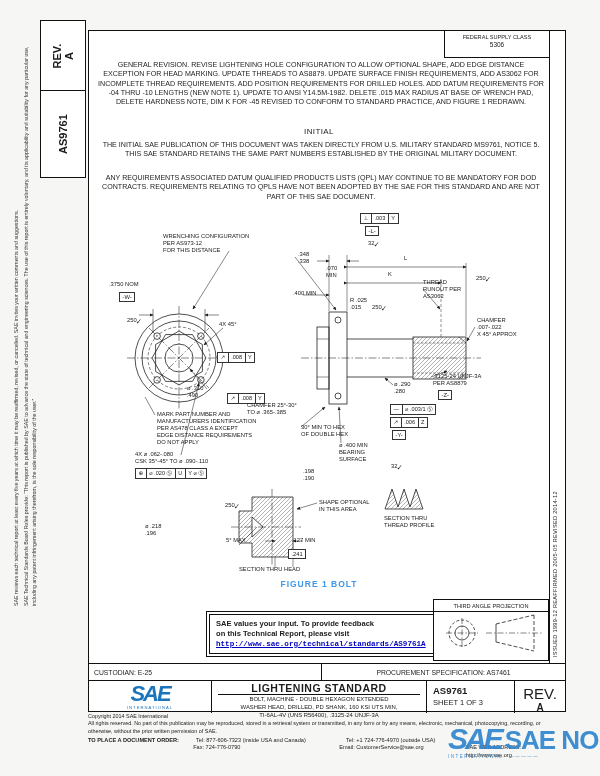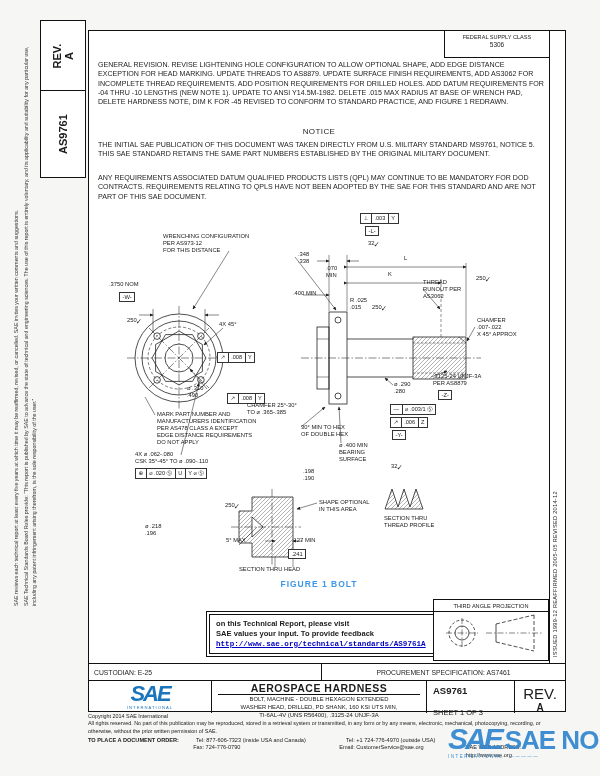--- a/index.html
+++ b/index.html
@@ -16,21 +16,21 @@
              font-weight:bold;font-size:11px;line-height:1.1;}
   
   #frame{position:absolute;left:88px;top:30px;width:476px;height:680px;border:1.6px solid #111;
          background:#fff;}
   #fsc{position:absolute;left:355px;top:0;width:105px;height:27px;border-left:1.2px solid #111;
        border-bottom:1.2px solid #111;text-align:center;padding-top:3px;box-sizing:border-box;}
   #fsc .l1{font-size:5.6px;}
   #fsc .l2{font-size:6.5px;margin-top:1px;}
   .sec-title{position:absolute;left:0;width:460px;text-align:center;font-size:8px;letter-spacing:.4px;}
   .body-text{position:absolute;left:9px;width:446px;font-size:7.1px;line-height:1.32;
-             text-align:left;white-space:normal;}
+             text-align:center;white-space:normal;}
   
   #figure{position:absolute;left:0px;top:180px;width:460px;height:396px;}
   #figure svg{position:absolute;left:0;top:0;}
   .co{position:absolute;font-size:5.8px;line-height:1.22;white-space:pre-line;color:#222;}
   .co-fcf{position:absolute;display:inline-flex;border:0.9px solid #333;background:#fff;
           font-size:5.6px;line-height:1;}
   .co-fcf span{padding:1.5px 2.5px;border-left:0.9px solid #333;}
   .co-fcf span:first-child{border-left:none;}
   .co-datum{position:absolute;border:0.9px solid #333;background:#fff;font-size:5.8px;
             padding:0.5px 2.5px;line-height:1.2;}
@@ -58,21 +58,21 @@
              display:flex;align-items:center;justify-content:center;}
   #tb-r2{display:flex;height:32px;}
   #tb-r2>div{box-sizing:border-box;height:100%;}
   .tb-logo{width:122px;display:flex;flex-direction:column;align-items:center;justify-content:center;}
   .tb-title{width:215px;border-left:1.2px solid #111;text-align:center;}
   .tb-title .h{font-weight:bold;font-size:10.5px;letter-spacing:.5px;border-bottom:1px solid #111;
                margin:0 6px;padding-top:1px;}
   .tb-title .s{font-size:5.9px;line-height:1.15;padding-top:1px;}
   .tb-num{width:88px;border-left:1.2px solid #111;padding:4px 0 0 6px;}
   .tb-num .n{font-weight:bold;font-size:9.5px;}
-  .tb-num .sh{font-size:7.5px;margin-top:12px;}
+  .tb-num .sh{font-size:7.5px;margin-top:2px;}
   .tb-rev{flex:1;border-left:1.2px solid #111;text-align:center;padding-top:4px;}
   .tb-rev .rl{font-weight:normal;font-size:15px;}
   .tb-rev .rv{font-weight:bold;font-size:10px;}
   .sae-logo{font-style:italic;font-weight:bold;font-size:22px;color:var(--logo,#1b75bc);
             letter-spacing:-2px;line-height:.9;}
   .sae-sub{font-size:4.2px;color:var(--logo,#1b75bc);letter-spacing:1px;margin-top:1px;}
   
   #footer{position:absolute;left:88px;top:713px;width:478px;font-size:5.4px;line-height:1.35;color:#222;}
   #footer .order{display:flex;margin-top:2px;font-size:5.6px;}
   #footer .order .b{font-weight:bold;width:108px;}
@@ -104,21 +104,21 @@
 
 <div id="frame">
 
   <div id="fsc">
     <div class="l1">FEDERAL SUPPLY CLASS</div>
     <div class="l2">5306</div>
   </div>
 
   <div class="body-text" style="top:30px;">GENERAL REVISION.  REVISE LIGHTENING HOLE CONFIGURATION TO ALLOW OPTIONAL SHAPE, ADD EDGE DISTANCE EXCEPTION FOR HEAD MARKING. UPDATE THREADS TO AS8879. UPDATE SURFACE FINISH REQUIREMENTS,  ADD AS3062  FOR INCOMPLETE THREAD REQUIREMENTS. ADD POSITION REQUIREMENTS FOR DRILLED HOLES. ADD DATUM REQUIREMENTS FOR -04 THRU -10 LENGTHS (NEW NOTE 1). UPDATE TO ANSI Y14.5M-1982. DELETE .015 MAX RADIUS AT BASE OF WRENCH PAD, DELETE HARDNESS NOTE, DIM K FOR -45 REVISED TO CONFORM TO STANDARD PRACTICE, AND FIGURE 1 REDRAWN.</div>
 
-  <div class="sec-title" style="top:96px;">NOTICE</div>
+  <div class="sec-title" style="top:96px;">INITIAL</div>
   <div class="body-text" style="top:110px;">THE INITIAL SAE PUBLICATION OF THIS DOCUMENT WAS TAKEN DIRECTLY FROM U.S. MILITARY STANDARD MS9761, NOTICE 5. THIS SAE STANDARD RETAINS THE SAME PART NUMBERS ESTABLISHED BY THE ORIGINAL MILITARY DOCUMENT.</div>
   <div class="body-text" style="top:143px;">ANY REQUIREMENTS ASSOCIATED DATUM QUALIFIED PRODUCTS LISTS (QPL) MAY CONTINUE TO BE MANDATORY FOR DOD CONTRACTS. REQUIREMENTS RELATING TO QPLS HAVE NOT BEEN ADOPTED BY THE SAE FOR THIS STANDARD AND ARE NOT PART OF THIS SAE DOCUMENT.</div>
 
   <div id="figure">
     <svg width="460" height="396" viewBox="0 0 460 396">
       <defs>
         <marker id="ah" markerWidth="7" markerHeight="6" refX="6" refY="3" orient="auto">
           <path d="M0,0 L7,3 L0,6 Z" fill="#222"></path>
         </marker>
         <pattern id="hatch" patternUnits="userSpaceOnUse" width="4" height="4">
@@ -296,22 +296,22 @@
         <div class="co" style="left: 295px; top: 304px;">SECTION THRU
 THREAD PROFILE</div>
       </div>
     <div id="fig-caption">FIGURE 1   BOLT</div>
   </div>
 
   <div id="rstrip"></div>
   <div id="history">ISSUED 1999-12      REAFFIRMED 2005-05      REVISED 2014-12</div>
 
   <div id="feedback">
+    <div>SAE values your input. To provide feedback</div>
     <div>on this Technical Report, please visit</div>
-    <div>SAE values your input. To provide feedback</div>
     <a href="#">http://www.sae.org/technical/standards/AS9761A</a>
   </div>
 
   <div id="projection">
     <div class="pt">THIRD ANGLE PROJECTION</div>
     <svg width="114" height="42" viewBox="0 0 114 42">
       <g stroke="#222" stroke-width="0.8" fill="none">
         <circle cx="28" cy="21" r="7"></circle>
         <circle cx="28" cy="21" r="13" stroke-dasharray="3 2"></circle>
         <line x1="12" y1="21" x2="44" y2="21" stroke-dasharray="6 2 1.5 2" stroke-width="0.55"></line>
@@ -329,21 +329,21 @@
     <div id="tb-r1">
       <div class="c1">CUSTODIAN: E-25</div>
       <div class="c2">PROCUREMENT SPECIFICATION:  AS7461</div>
     </div>
     <div id="tb-r2">
       <div class="tb-logo">
         <div class="sae-logo">SAE</div>
         <div class="sae-sub">INTERNATIONAL</div>
       </div>
       <div class="tb-title">
-        <div class="h">AEROSPACE HARDNESS</div>
+        <div class="h">LIGHTENING STANDARD</div>
         <div class="s">BOLT, MACHINE - DOUBLE HEXAGON EXTENDED</div>
         <div class="s">WASHER HEAD, DRILLED, PD SHANK, 160 KSI UTS MIN,</div>
         <div class="s">TI-6AL-4V (UNS R56400), .3125-24 UNJF-3A</div>
       </div>
       <div class="tb-num">
         <div class="n">AS9761</div>
         <div class="sh">SHEET 1 OF 3</div>
       </div>
       <div class="tb-rev">
         <div class="rl">REV.</div>

